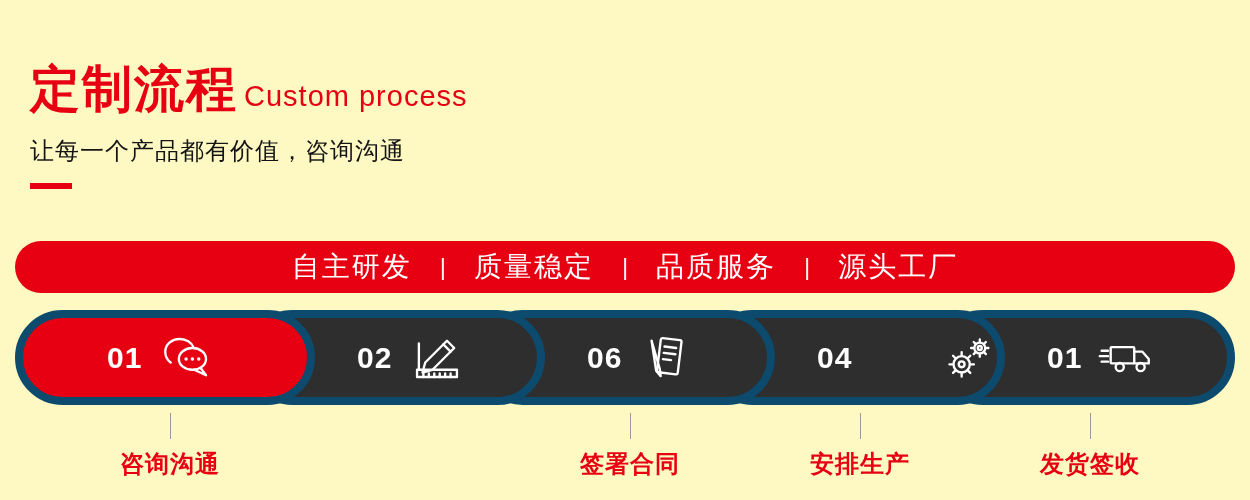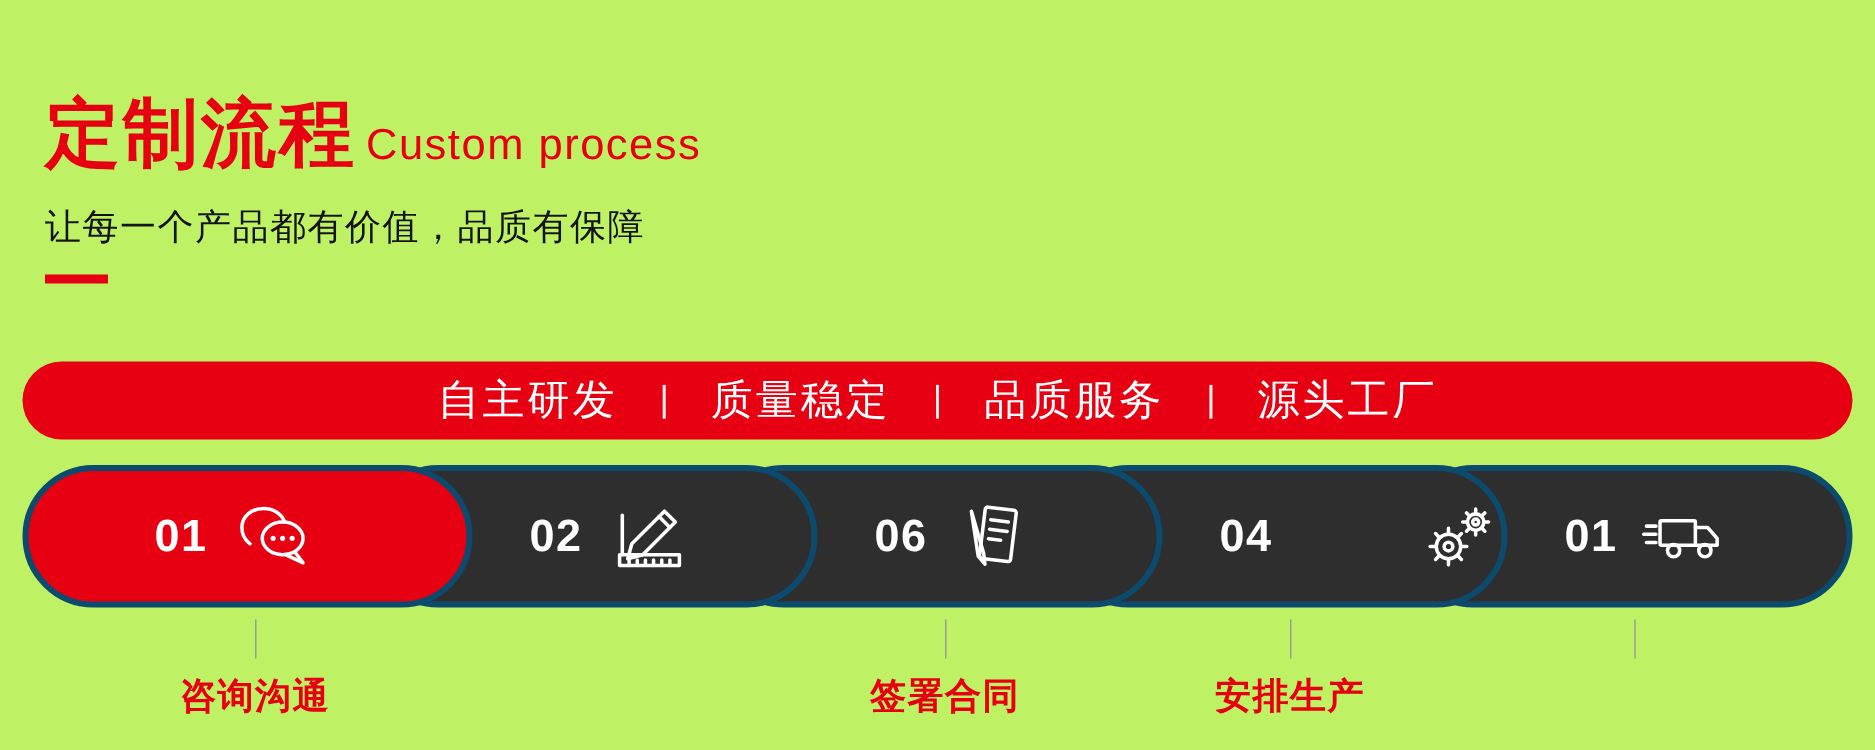--- a/index.html
+++ b/index.html
@@ -1,17 +1,17 @@
 <!DOCTYPE html>
 <html><head>
 <meta charset="utf-8">
 <style>
   * { margin:0; padding:0; box-sizing:border-box; }
   body { font-family:"Liberation Sans","DejaVu Sans",sans-serif; background:#fff; }
-  .page { position:relative; width:1250px; height:500px; background:#bef264; overflow:hidden; }
+  .page { position:relative; width:1250px; height:500px; background:#fef9c3; overflow:hidden; }
 
   
   .header { position:absolute; left:30px; top:56px; }
   .title-row { display:flex; align-items:baseline; }
   .title-zh { font-size:50px; font-weight:800; color:#e60012; letter-spacing:2px; }
   .title-en { font-size:29px; font-weight:400; color:#e60012; margin-left:6px; letter-spacing:1px; }
   .subtitle { margin-top:12px; font-size:24px; font-weight:500; color:#141414; letter-spacing:1px; }
   .dash { margin-top:16px; width:42px; height:6px; background:#e60012; }
 
   
@@ -21,21 +21,21 @@
     display:flex; align-items:center; justify-content:center;
     color:#fff;
   }
   .banner-item { font-size:28px; font-weight:400; margin:0 28px; letter-spacing:2px; }
   .banner-sep { font-size:24px; font-weight:300; opacity:.95; }
 
   
   .steps { position:absolute; left:15px; top:310px; width:1230px; height:95px; }
   .pill {
     position:absolute; top:0; width:300px; height:95px;
-    border-radius:48px; border:4px solid #0c4a6e;
+    border-radius:48px; border:8px solid #0c4a6e;
     background:#2e2e2e;
     display:flex; align-items:center; padding-left:104px;
   }
   .pill.active { background:#e60012; padding-left:84px; }
   .pill .num { color:#fff; font-size:30px; font-weight:700; letter-spacing:1px; }
   .pill .icon { margin-left:16px; display:flex; align-items:center; }
   .pill .icon svg { display:block; }
 
   
   .labels { position:absolute; left:15px; top:413px; width:1230px; height:80px; }
@@ -46,21 +46,21 @@
 </head>
 <body>
 
 <div class="page">
 
   <div class="header">
     <div class="title-row">
       <span class="title-zh">定制流程</span>
       <span class="title-en">Custom process</span>
     </div>
-    <div class="subtitle">让每一个产品都有价值，品质有保障</div>
+    <div class="subtitle">让每一个产品都有价值，咨询沟通</div>
     <div class="dash"></div>
   </div>
 
   <div class="banner" id="banner">
       <span class="banner-item">自主研发</span>
       <span class="banner-sep">|</span>
       <span class="banner-item">质量稳定</span>
       <span class="banner-sep">|</span>
       <span class="banner-item">品质服务</span>
       <span class="banner-sep">|</span>
@@ -140,16 +140,17 @@
       <div class="label-col" style="left: 615px;">
         <div class="tick"></div>
         <div class="step-label">签署合同</div>
       </div>
       <div class="label-col" style="left: 845px;">
         <div class="tick"></div>
         <div class="step-label">安排生产</div>
       </div>
       <div class="label-col" style="left: 1075px;">
         <div class="tick"></div>
+        <div class="step-label">发货签收</div>
       </div>
     </div>
 
 </div>
 
 </body></html>

